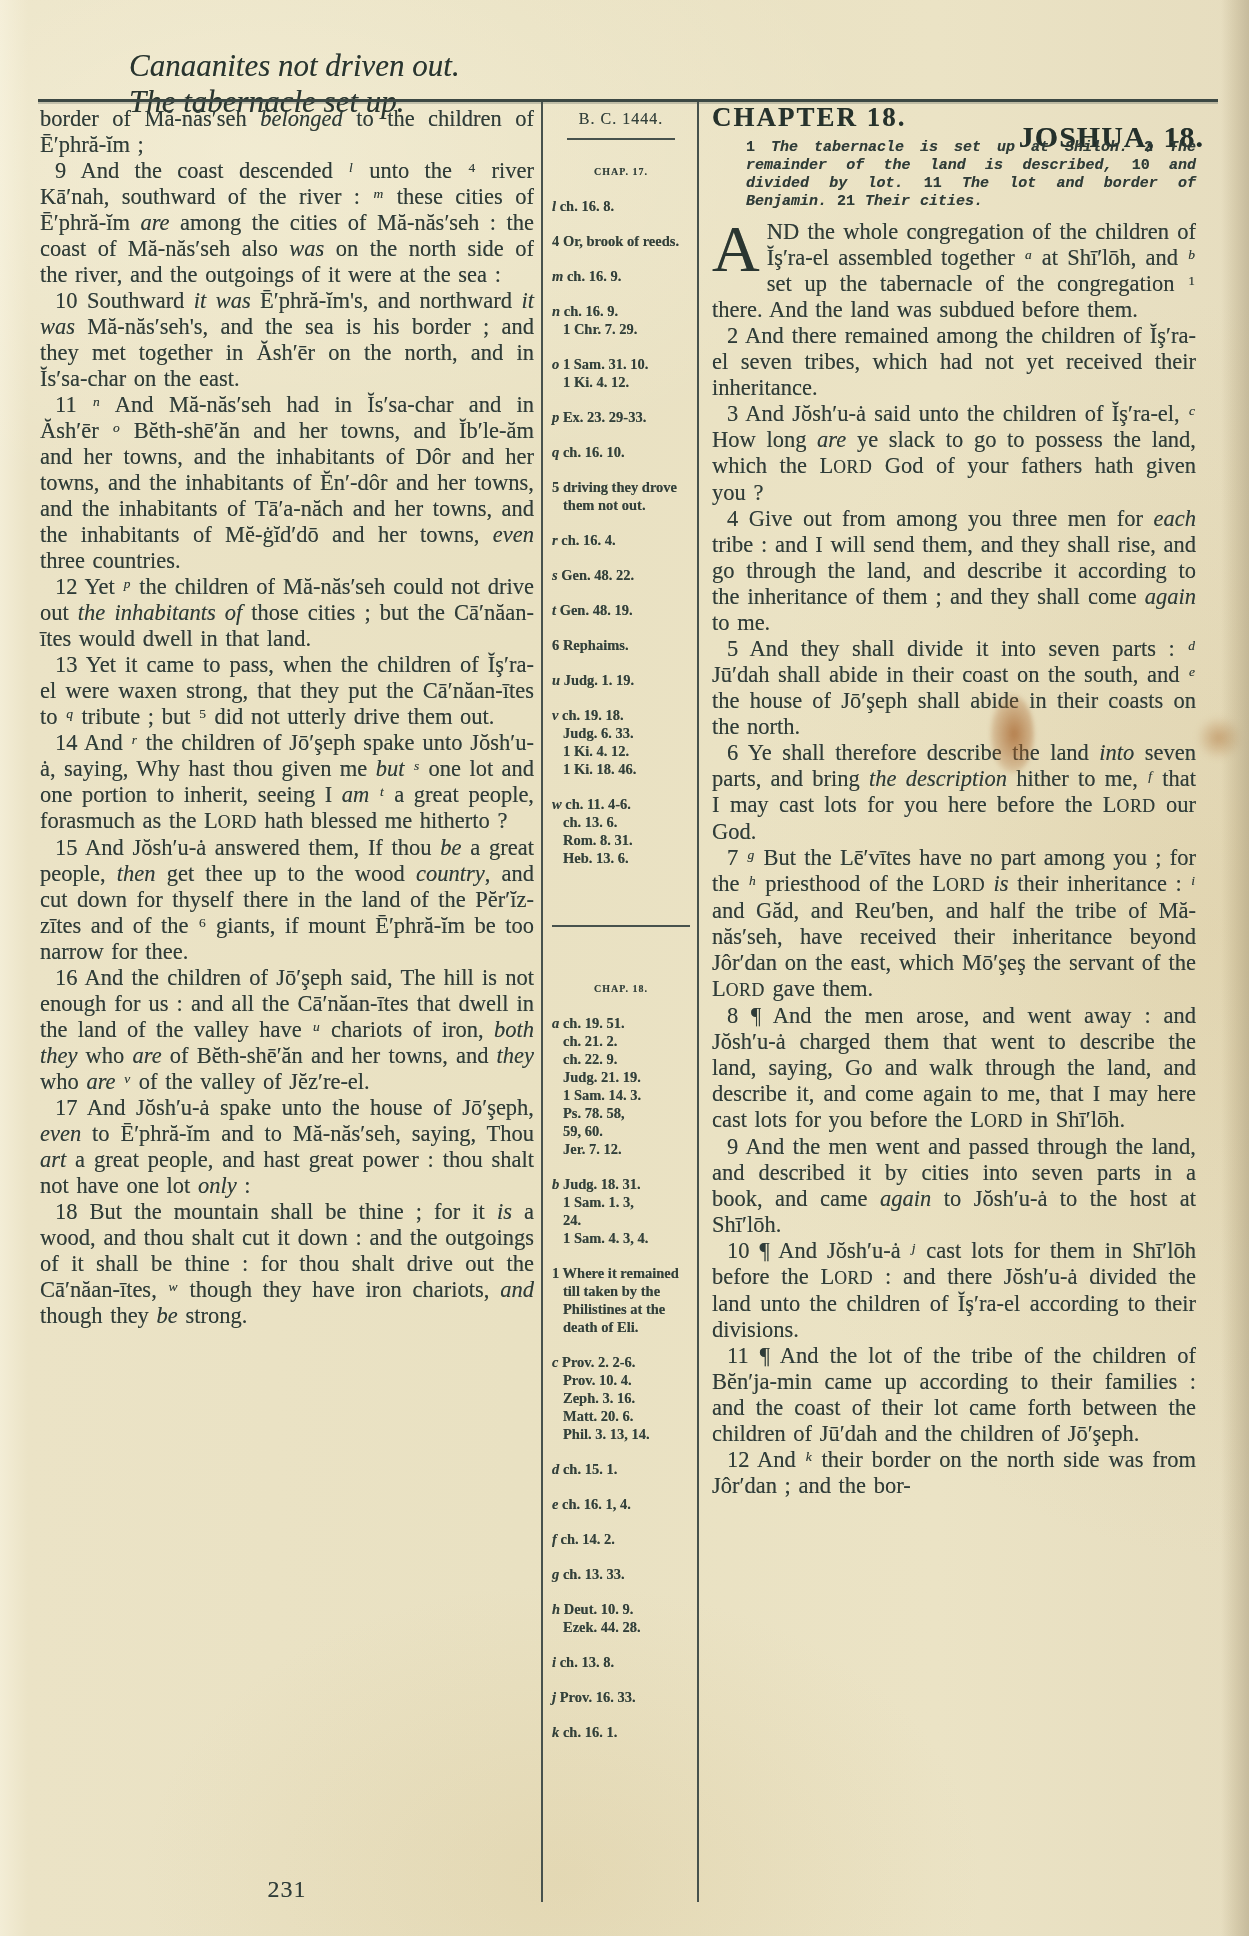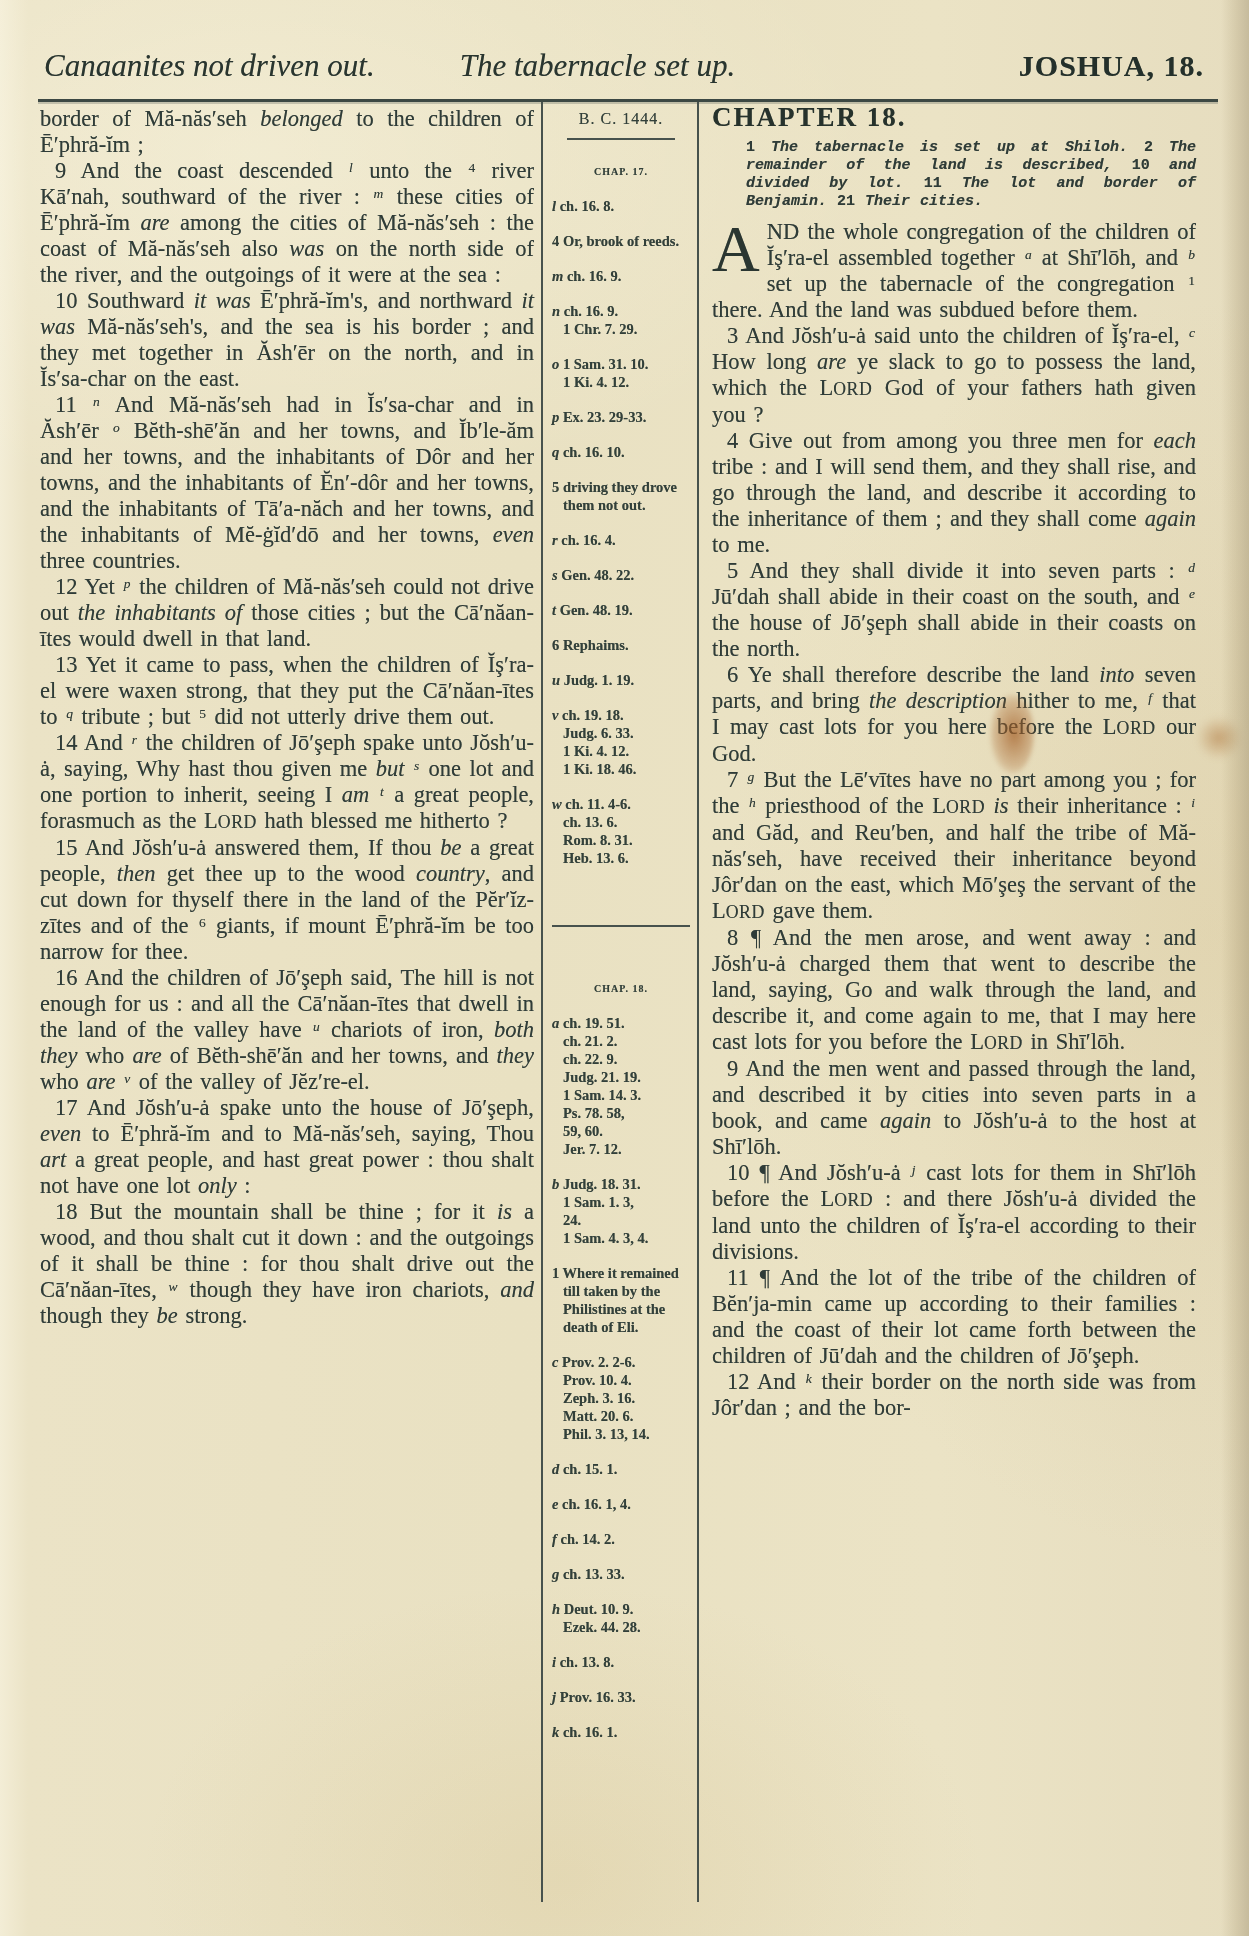--- a/index.html
+++ b/index.html
@@ -14,21 +14,21 @@
       linear-gradient(90deg,#f3edd6 0px,#ebe3c6 28px,#e9e1c2 520px,#ebe3c5 75%,#e6ddbf 100%);
   }
   .page::after{ 
     content:""; position:absolute; top:0; right:0; width:28px; height:100%;
     background:linear-gradient(90deg, transparent, rgba(125,104,62,.16) 55%, rgba(96,79,46,.24));
     pointer-events:none;
   }
   .texted { text-shadow:0 0 .5px rgba(47,60,56,.5); }
 
   
-  .header { position:absolute; left:44px; top:48px; width:1160px; display:flex; align-items:baseline; }
+  .header { position:absolute; left:44px; top:48px; width:1160px; display:flex; align-items:baseline;flex-direction:column; }
   .h-left, .h-center { font-style:italic; font-size:31px; color:#29352f; }
   .h-center { margin-left:85px; }
   .h-right { margin-left:auto; font-weight:bold; font-size:30px; letter-spacing:1px; color:#24302b; }
   .header-rule { position:absolute; left:38px; top:99px; width:1180px; height:3px; background:#3c4843;
                  box-shadow:0 2px 0 rgba(60,72,67,.25); }
 
   
   .vrule { position:absolute; top:102px; width:2px; height:1800px; background:#47524d; }
   .vrule.r1 { left:541px; }
   .vrule.r2 { left:697px; }
@@ -176,20 +176,21 @@
   </div>
 
   <div class="col-right">
     <div class="chapter-heading">CHAPTER 18.</div>
     <p class="summary">1 <i>The tabernacle is set up at Shiloh.</i> 2 <i>The remainder of the land is described,</i> 10 <i>and divided by lot.</i> 11 <i>The lot and border of Benjamin.</i> 21 <i>Their cities.</i></p>
     <p class="body-p no-indent">
       <span class="dropcap">A</span><span>ND the whole congregation of the children of Ĭş′ra-el assembled together <sup><i>a</i></sup> at Shī′lōh, and <sup><i>b</i></sup> set up the tabernacle of the congregation <sup>1</sup> there. And the land was subdued before them.</span>
     </p>
     <div>
 
+        <p class="body-p">2 And there remained among the children of Ĭş′ra-el seven tribes, which had not yet received their inheritance.</p>
 
         <p class="body-p">3 And Jŏsh′u-ȧ said unto the children of Ĭş′ra-el, <sup><i>c</i></sup> How long <i>are</i> ye slack to go to possess the land, which the L<small>ORD</small> God of your fathers hath given you ?</p>
 
         <p class="body-p">4 Give out from among you three men for <i>each</i> tribe : and I will send them, and they shall rise, and go through the land, and describe it according to the inheritance of them ; and they shall come <i>again</i> to me.</p>
 
         <p class="body-p">5 And they shall divide it into seven parts : <sup><i>d</i></sup> Jū′dah shall abide in their coast on the south, and <sup><i>e</i></sup> the house of Jō′şeph shall abide in their coasts on the north.</p>
 
         <p class="body-p">6 Ye shall therefore describe the land <i>into</i> seven parts, and bring <i>the description</i> hither to me, <sup><i>f</i></sup> that I may cast lots for you here before the L<small>ORD</small> our God.</p>
 
         <p class="body-p">7 <sup><i>g</i></sup> But the Lē′vītes have no part among you ; for the <sup><i>h</i></sup> priesthood of the L<small>ORD</small> <i>is</i> their inheritance : <sup><i>i</i></sup> and Găd, and Reu′ben, and half the tribe of Mă-năs′seh, have received their inheritance beyond Jôr′dan on the east, which Mō′şeş the servant of the L<small>ORD</small> gave them.</p>
@@ -199,16 +200,17 @@
         <p class="body-p">9 And the men went and passed through the land, and described it by cities into seven parts in a book, and came <i>again</i> to Jŏsh′u-ȧ to the host at Shī′lōh.</p>
 
         <p class="body-p">10 ¶ And Jŏsh′u-ȧ <sup><i>j</i></sup> cast lots for them in Shī′lōh before the L<small>ORD</small> : and there Jŏsh′u-ȧ divided the land unto the children of Ĭş′ra-el according to their divisions.</p>
 
         <p class="body-p">11 ¶ And the lot of the tribe of the children of Bĕn′ja-min came up according to their families : and the coast of their lot came forth between the children of Jū′dah and the children of Jō′şeph.</p>
 
         <p class="body-p">12 And <sup><i>k</i></sup> their border on the north side was from Jôr′dan ; and the bor-</p>
       </div>
   </div>
 
+  <div class="page-number">231</div>
 
   <div class="stain"></div>
   <div class="stain2"></div>
 </div>
 
 </body></html>

